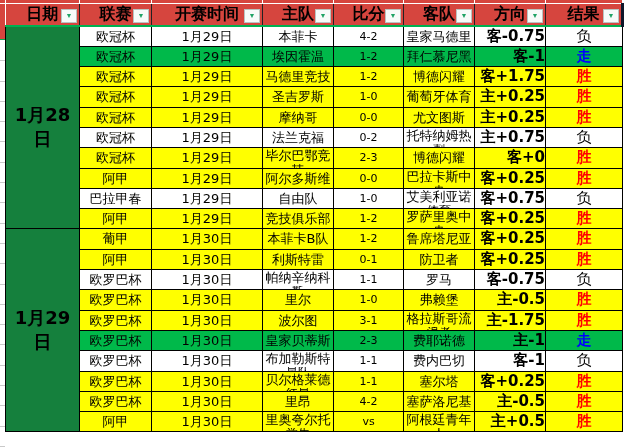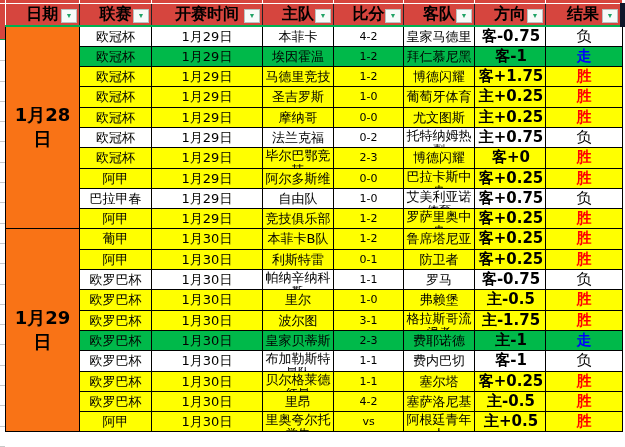--- a/index.html
+++ b/index.html
@@ -55,21 +55,21 @@
     height: 19px;
     background: #d6453e;
     border-right: 1px solid #222222;
     border-bottom: 2px solid #00b050;
     font-size: 16px;
     font-weight: bold;
     color: #000000;
     text-align: center;
     vertical-align: middle;
   }
-  th.hdr:last-child { border-right: 5px solid #0f172a; }
+  th.hdr:last-child { border-right: 3px solid #0f172a; }
   .filter-btn {
     position: absolute;
     right: 2px; bottom: 2px;
     width: 16px; height: 14px;
     background: #f7faf9;
     border: 1px solid #b9c4c1;
     display: flex; align-items: center; justify-content: center;
     cursor: pointer;
     padding: 0;
   }
@@ -92,26 +92,26 @@
   .line1 { display: block; line-height: 19.3px; white-space: nowrap; }
   .has2 .line1 { line-height: 16px; }
   .line2 {
     display: block; height: 3.3px; overflow: hidden;
     line-height: 11px; font-size: 12px; white-space: nowrap;
   }
   td.c-date {
     vertical-align: middle;
     font-size: 18px;
     font-weight: bold;
-    background: #f97316;
+    background: #15803d;
   }
   td.c-home, td.c-away { font-size: 13px; margin-left: 47px; }
   td.c-score { font-size: 11px; }
   td.c-dir {
-    text-align: center;
+    text-align: right;
     font-size: 15px;
     font-weight: bold;
   }
   td.c-dir .line1 { padding-left: 2px; }
   td.c-result { font-size: 15px; }
   .bg-white  { background: #ffffff; }
   .bg-yellow { background: #ffff00; }
   .bg-green  { background: #00b94a; }
   .res-win  { color: #ff0000; font-weight: bold; }
   .res-push { color: #0000ff; font-weight: bold; }

